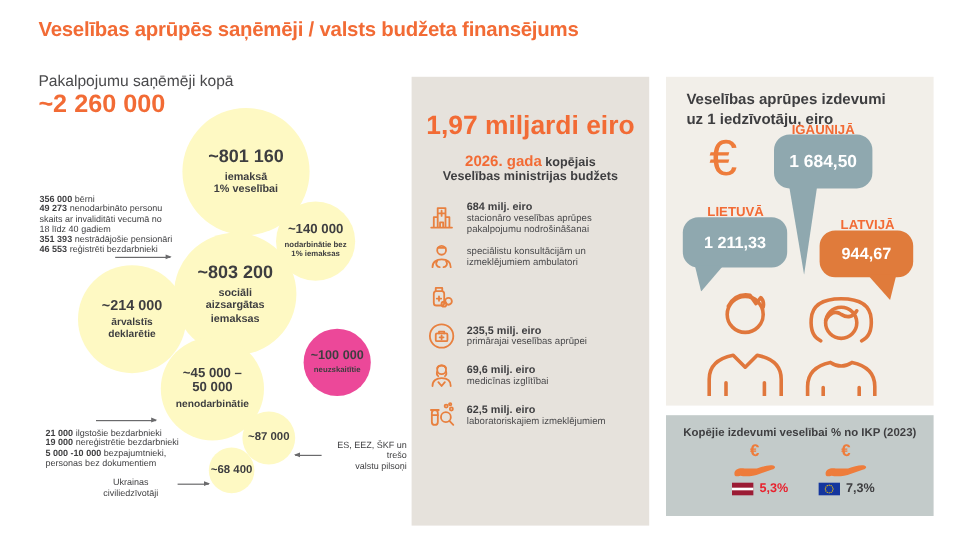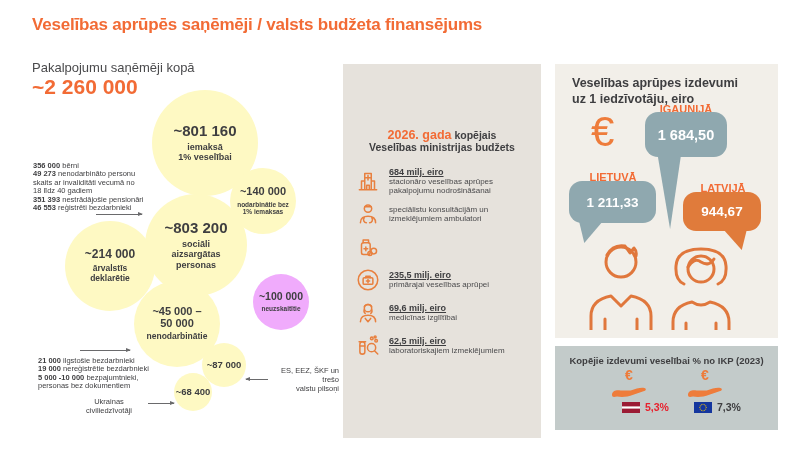--- a/index.html
+++ b/index.html
@@ -10,21 +10,21 @@
 
   
   .title{left:32px;top:15px;font-size:17px;font-weight:800;color:#F26B35;letter-spacing:-0.2px;}
 
   
   .subtitle{left:32px;top:60px;font-size:13px;color:#4A4A4C;}
   .total{left:32px;top:75px;font-size:21px;font-weight:800;color:#F26B35;}
   .bubble{border-radius:50%;display:flex;flex-direction:column;align-items:center;
           justify-content:center;text-align:center;}
   .salmon{background:#fef9c3;}
-  .grayblue{background:#f0abfc;}
+  .grayblue{background:#ec4899;}
   .bval{font-weight:800;color:#3E3E40;line-height:1.05;}
   .blbl{font-weight:700;color:#3E3E40;line-height:1.15;margin-top:3px;}
 
   .note{font-size:7.5px;line-height:8.4px;color:#3E3E40;}
   .note b{font-weight:800;}
   .arrow{height:1px;background:#6A6A6C;}
   .arrow.r:after{content:"";position:absolute;right:-1px;top:-2.5px;border-left:5px solid #6A6A6C;
                  border-top:2.5px solid transparent;border-bottom:2.5px solid transparent;}
   .arrow.l:before{content:"";position:absolute;left:-1px;top:-2.5px;border-right:5px solid #6A6A6C;
                  border-top:2.5px solid transparent;border-bottom:2.5px solid transparent;}
@@ -36,41 +36,41 @@
   .b-line2{left:0;top:61px;width:100%;text-align:center;}
   .b-year{font-size:12.5px;font-weight:800;color:#F26B35;}
   .b-suffix{font-size:10.5px;font-weight:700;color:#3E3E40;}
   .b-sub{left:0;top:77px;width:100%;text-align:center;font-size:10.5px;font-weight:700;color:#3E3E40;}
   .b-items{left:12px;top:100px;width:180px;display:flex;flex-direction:column;}
   .b-item{display:flex;align-items:center;gap:8px;height:33px;}
   .b-icon{flex:0 0 26px;height:26px;}
   .b-icon svg{width:26px;height:26px;stroke:#E8803F;fill:none;stroke-width:1.4;
               stroke-linecap:round;stroke-linejoin:round;}
   .b-text{flex:1;}
-  .b-val{font-size:9px;font-weight:800;color:#3E3E40;text-decoration:underline;}
+  .b-val{font-size:9px;font-weight:800;color:#3E3E40;}
   .b-desc{font-size:8px;line-height:9px;color:#4A4A4C;}
 
   
   .panel-capita{left:555px;top:64px;width:223px;height:274px;background:#F2EFE9;}
   .pc-title{left:17px;top:11px;font-size:12.5px;line-height:16px;font-weight:800;color:#3E3E40;}
   .pc-euro{left:36px;top:44px;font-size:42px;font-weight:400;color:#EE7C3B;}
   .clabel{font-size:11px;font-weight:800;color:#F26B35;text-align:center;}
   .sbubble{border-radius:13px;display:flex;align-items:center;justify-content:center;
            color:#fff;font-weight:800;}
   .sb-gray{background:#8FA8AF;}
   .sb-orange{background:#E07B3B;}
   .tail{position:absolute;}
   .people svg{stroke:#E0773C;fill:none;stroke-width:3;stroke-linecap:round;stroke-linejoin:round;}
 
   
   .panel-gdp{left:555px;top:346px;width:223px;height:84px;background:#C3CBCA;}
   .g-title{left:0;top:9px;width:100%;text-align:center;font-size:9.5px;font-weight:800;color:#3E3E40;}
   .hand-group{width:44px;text-align:center;}
   .hand-euro{font-size:14px;font-weight:700;color:#EE7C3B;line-height:13px;}
-  .g-row{display:flex;align-items:center;gap:5px;margin-left:12px;}
+  .g-row{display:flex;align-items:center;gap:5px;}
   .g-val{font-size:10.5px;font-weight:800;}
   .g-val.red{color:#E8212D;}
   .g-val.dark{color:#3E3E40;}
 </style>
 </head>
 <body>
 
 <div class="stage">
 
   <div class="abs title">Veselības aprūpēs saņēmēji / valsts budžeta finansējums</div>
@@ -85,21 +85,21 @@
   </div>
   <div class="abs bubble salmon" style="left:230px;top:168px;width:66px;height:66px;">
     <div class="bval pre" style="font-size:11px">~140 000</div>
     <div class="blbl pre" style="font-size:6.5px">nodarbinātie bez
 1% iemaksas</div>
   </div>
   <div class="abs bubble salmon" style="left:145px;top:194px;width:102px;height:102px;">
     <div class="bval pre" style="font-size:15px">~803 200</div>
     <div class="blbl pre" style="font-size:9px">sociāli
 aizsargātas
-personas</div>
+iemaksas</div>
   </div>
   <div class="abs bubble salmon" style="left:65px;top:221px;width:90px;height:90px;">
     <div class="bval pre" style="font-size:12px">~214 000</div>
     <div class="blbl pre" style="font-size:8.5px">ārvalstīs
 deklarētie</div>
   </div>
   <div class="abs bubble salmon" style="left:134px;top:281px;width:86px;height:86px;">
     <div class="bval pre" style="font-size:11px">~45 000 –
 50 000</div>
     <div class="blbl pre" style="font-size:8.5px">nenodarbinātie</div>
@@ -135,20 +135,21 @@
 
   <div class="abs sidelabel pre" style="left:72px;top:397px;width:74px;">Ukrainas
 civiliedzīvotāji</div>
   <div class="abs arrow r" style="left:148px;top:403px;width:26px;"></div>
 
   <div class="abs sidelabel pre" style="left:263px;top:366px;width:76px;text-align:right;">ES, EEZ, ŠKF un trešo
 valstu pilsoņi</div>
   <div class="abs arrow l" style="left:246px;top:379px;width:22px;"></div>
 
   <div class="abs panel-budget">
+    <div class="abs b-total">1,97 miljardi eiro</div>
     <div class="abs b-line2">
       <span class="b-year">2026. gada</span><span class="b-suffix"> kopējais</span>
     </div>
     <div class="abs b-sub">Veselības ministrijas budžets</div>
 
     <div class="abs b-items">
       <div class="b-item">
         <span class="b-icon"><svg viewBox="0 0 24 24">
               <path d="M4 20h16M6 20v-8h3M18 20v-8h-3M9 20V5h6v15M12 7v4M10 9h4M10.8 16h2.4v4h-2.4z"></path>
             </svg></span>

